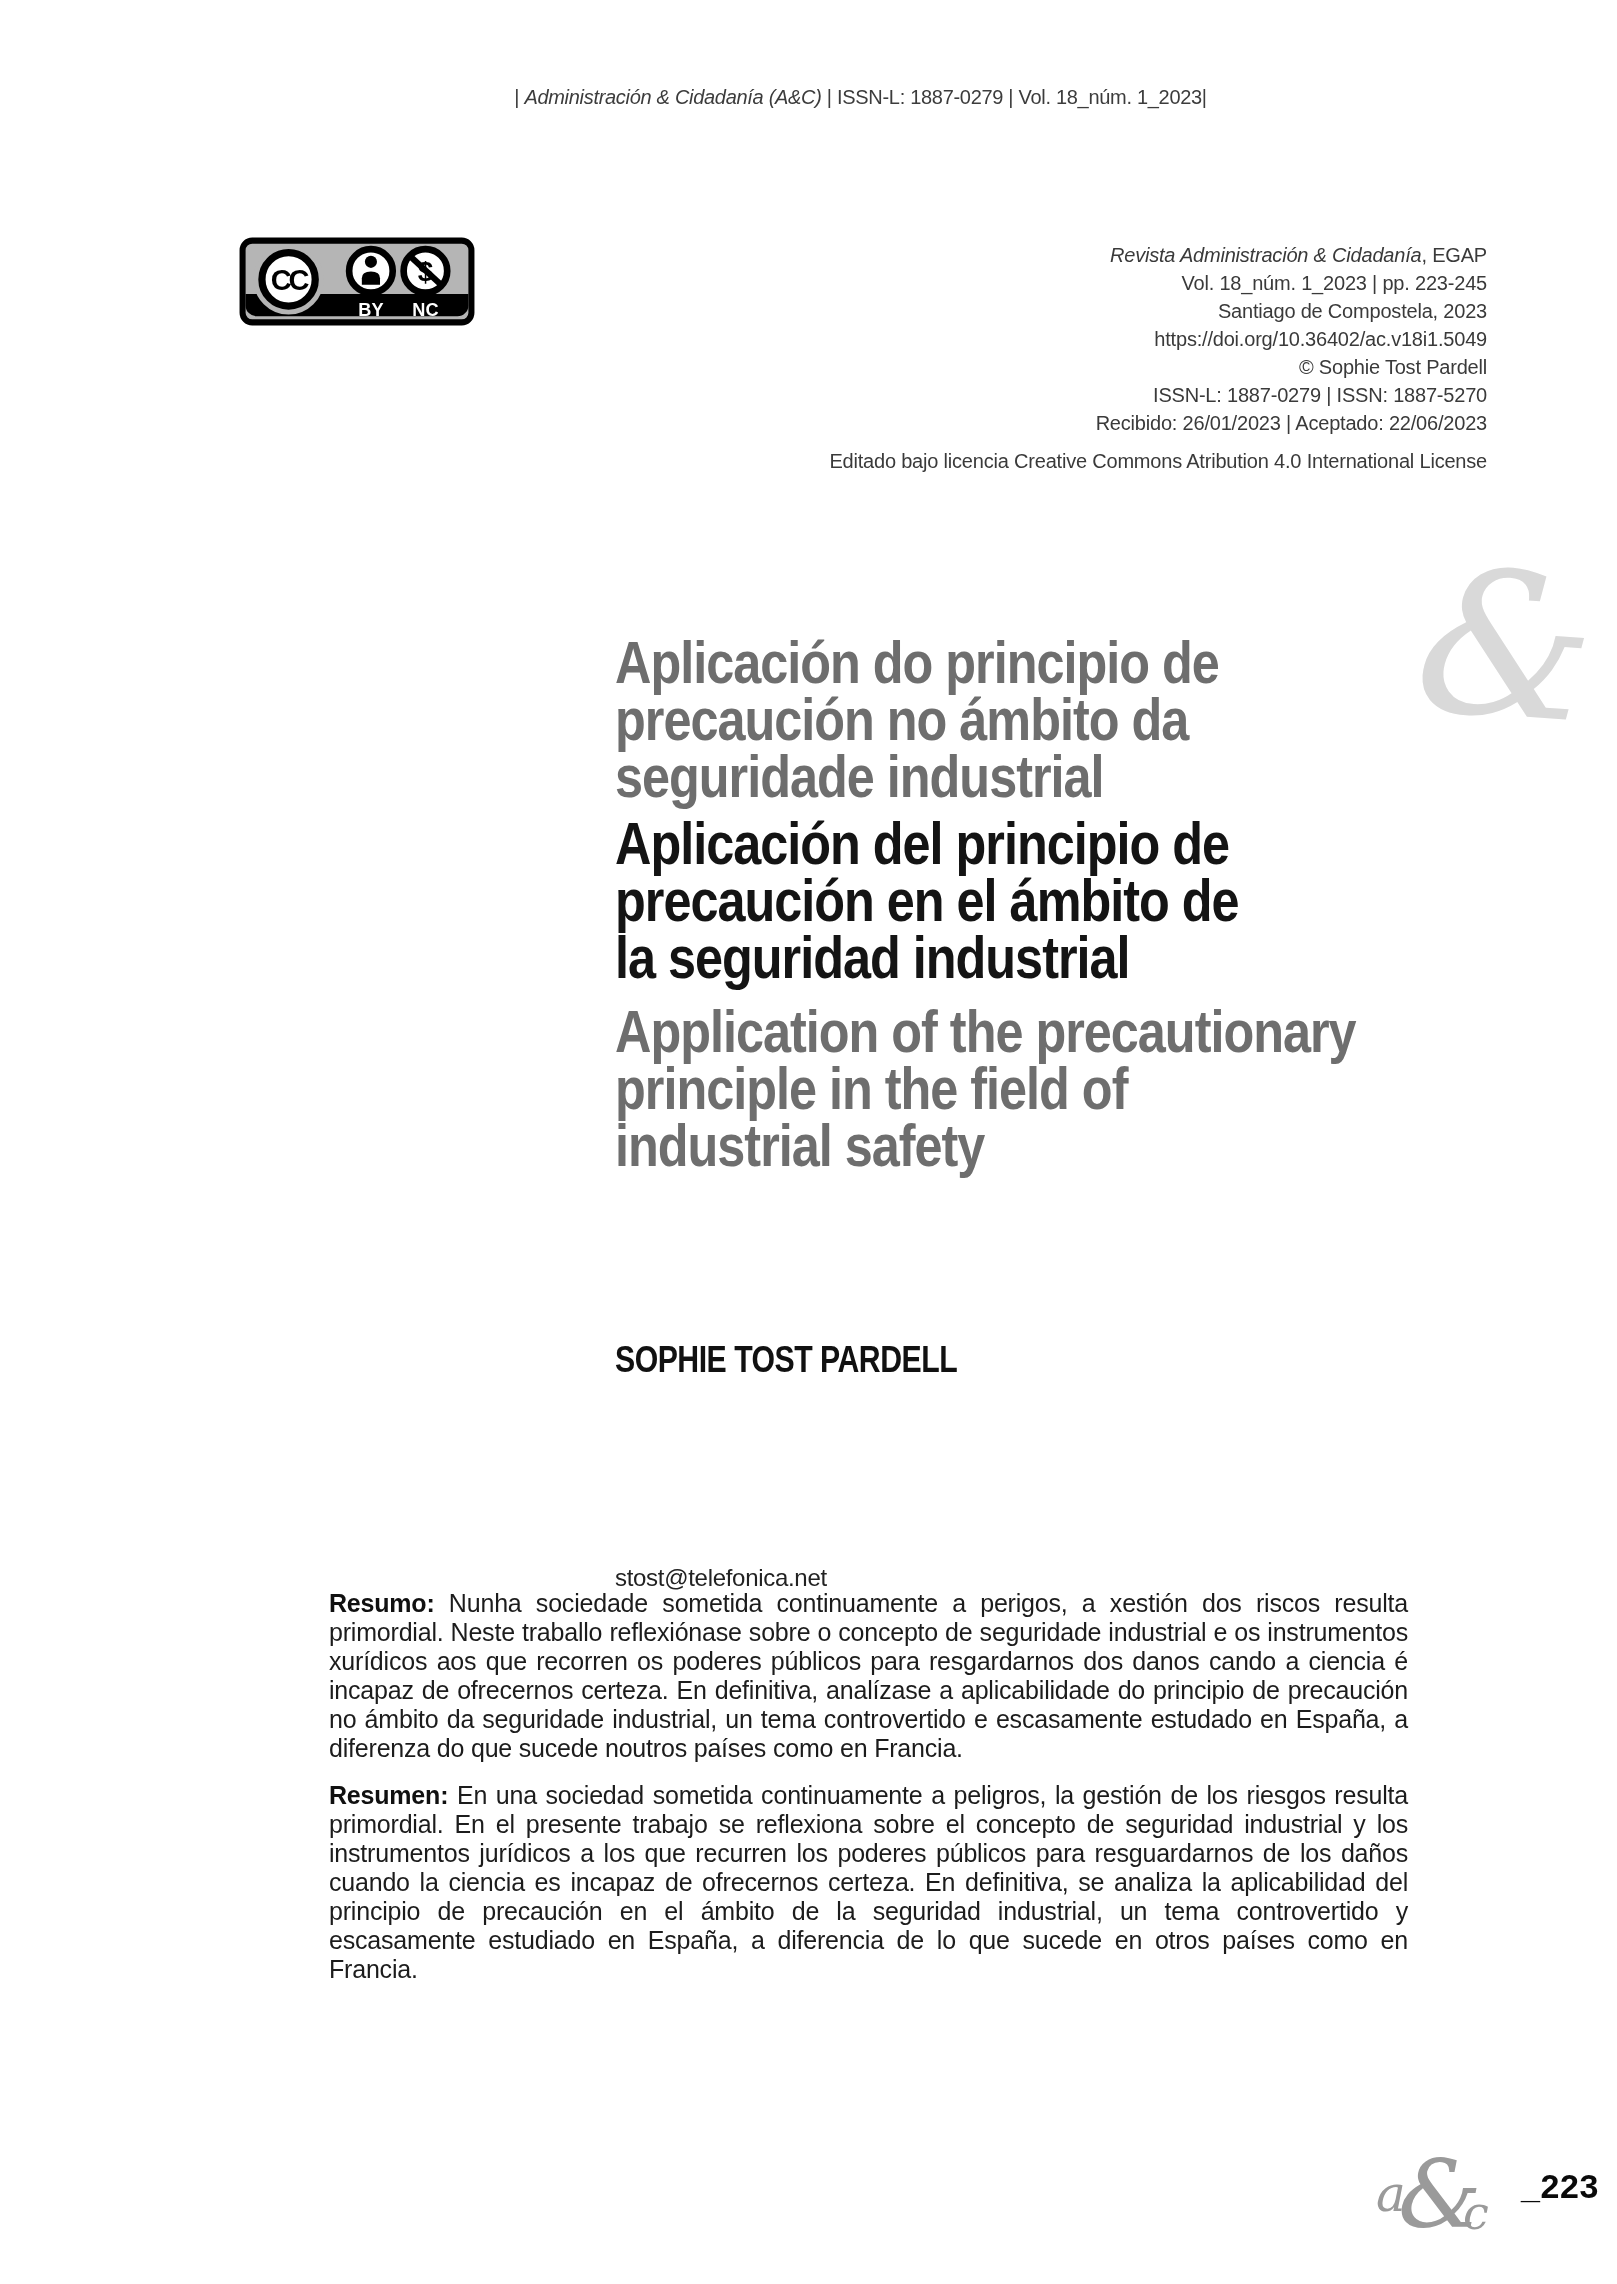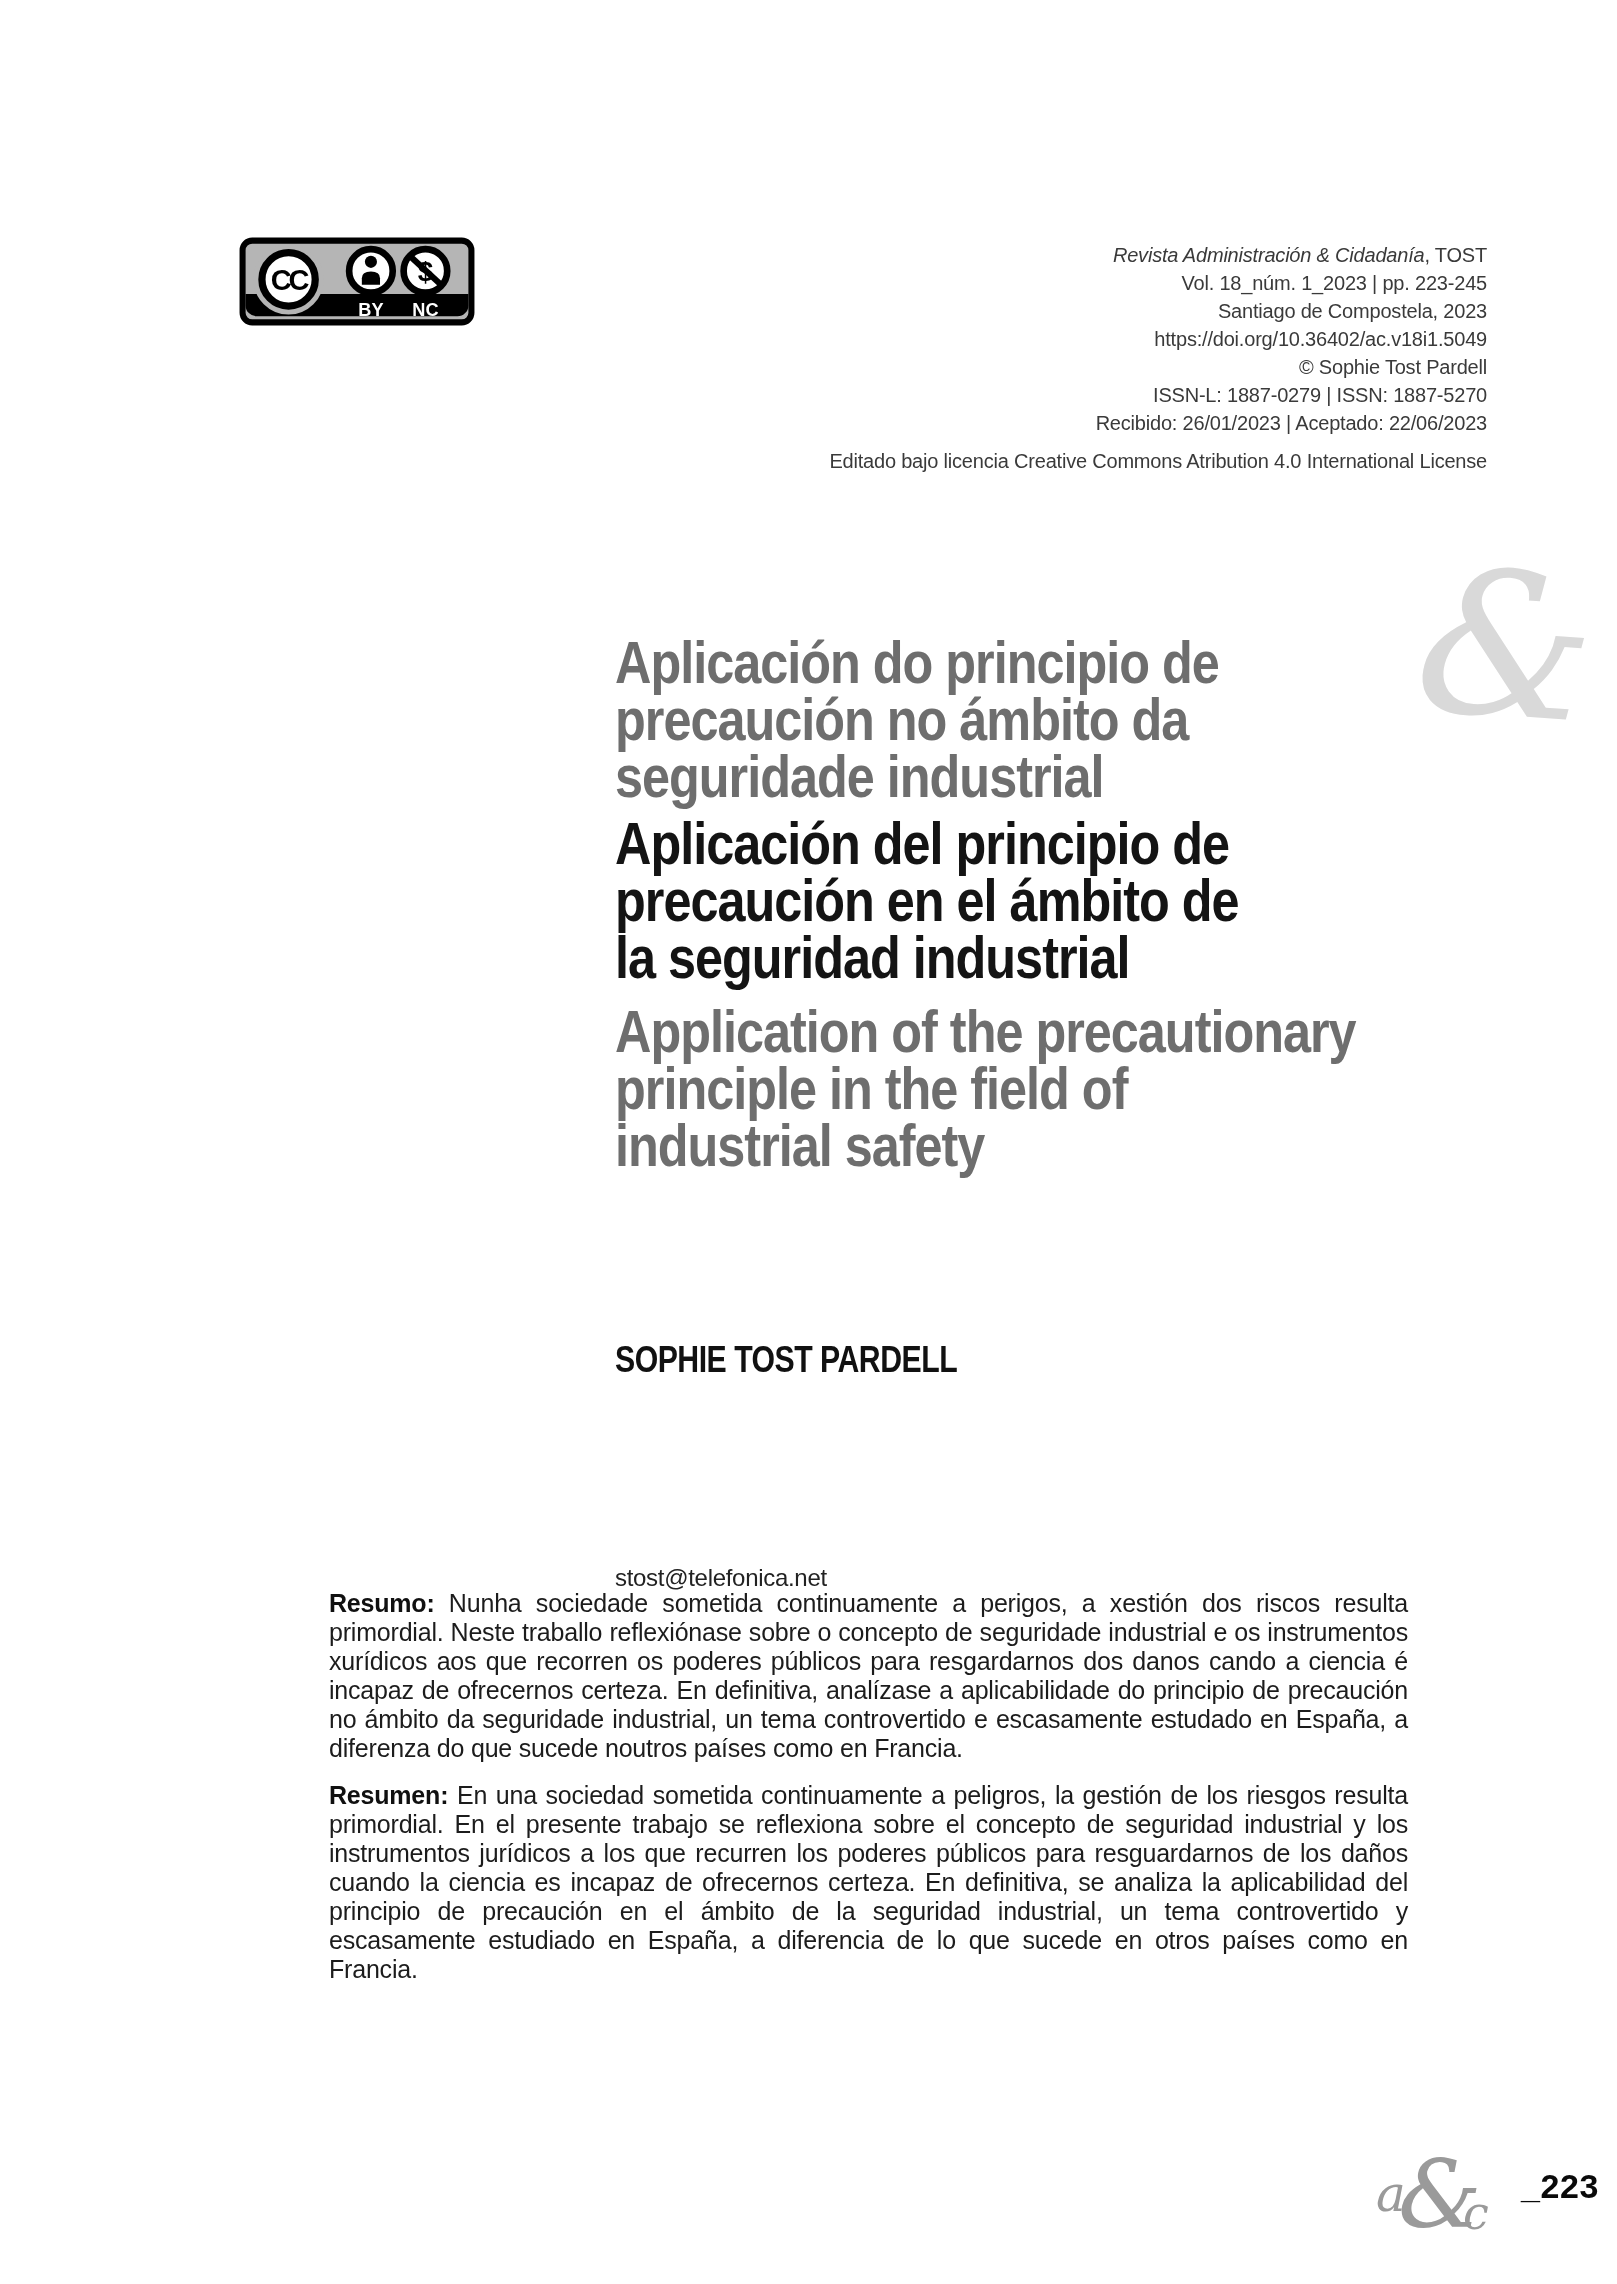--- a/index.html
+++ b/index.html
@@ -92,20 +92,21 @@
     font-family:"Liberation Sans", sans-serif !important;
     font-weight:bold; font-size:34px; color:#0a0a0a !important;
     font-style:normal !important; letter-spacing:0.6px;
   }
 </style>
 </head>
 <body>
 
 <div class="page">
 
+  <div class="running-header"><span>| </span><span class="it">Administración &amp; Cidadanía (A&amp;C)</span><span>  |  ISSN-L: 1887-0279  |  Vol. 18_núm. 1_2023|</span></div>
 
   <svg class="cc-badge" viewBox="0 0 390 147">
     <rect x="6" y="6" width="378" height="135" rx="16" fill="#b5b5b5" stroke="#000000" stroke-width="10"></rect>
     <path d="M11,94 h368 v19 a18,18 0 0 1 -18,18 h-332 a18,18 0 0 1 -18,-18 z" fill="#000000"></path>
     <g>
       <circle cx="82" cy="70" r="53" fill="none" stroke="#b5b5b5" stroke-width="10"></circle>
       <circle cx="82" cy="70" r="44" fill="#ffffff" stroke="#000000" stroke-width="12"></circle>
       <text x="82" y="87" font-size="48" text-anchor="middle" fill="#000000" letter-spacing="-5">CC</text>
     </g>
     <g>
@@ -116,21 +117,21 @@
     <g>
       <circle cx="308" cy="56" r="36" fill="#ffffff" stroke="#000000" stroke-width="11"></circle>
       <text x="308" y="72" font-size="46" text-anchor="middle" fill="#000000">$</text>
       <line x1="281" y1="30" x2="336" y2="81" stroke="#000000" stroke-width="10"></line>
     </g>
     <text x="218" y="131" font-size="30" text-anchor="middle" fill="#ffffff">BY</text>
     <text x="308" y="131" font-size="30" text-anchor="middle" fill="#ffffff">NC</text>
   </svg>
 
   <div class="metadata">
-    <div><span class="it">Revista Administración &amp; Cidadanía</span><span>, TOST</span></div>
+    <div><span class="it">Revista Administración &amp; Cidadanía</span><span>, EGAP</span></div>
     <div>Vol. 18_núm. 1_2023 | pp. 223-245</div>
     <div>Santiago de Compostela, 2023</div>
     <div>https://doi.org/10.36402/ac.v18i1.5049</div>
     <div>© Sophie Tost Pardell</div>
     <div>ISSN-L: 1887-0279 | ISSN: 1887-5270</div>
     <div>Recibido: 26/01/2023 | Aceptado: 22/06/2023</div>
   </div>
 
   <div class="license-line">Editado bajo licencia Creative Commons Atribution 4.0 International License</div>
 

